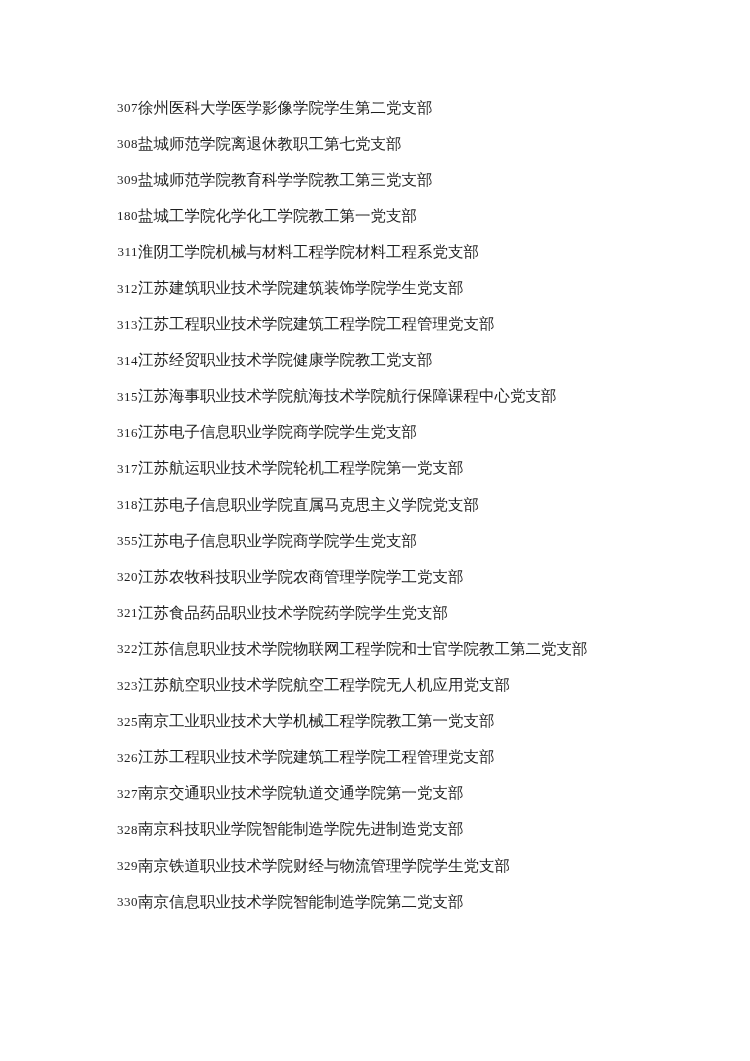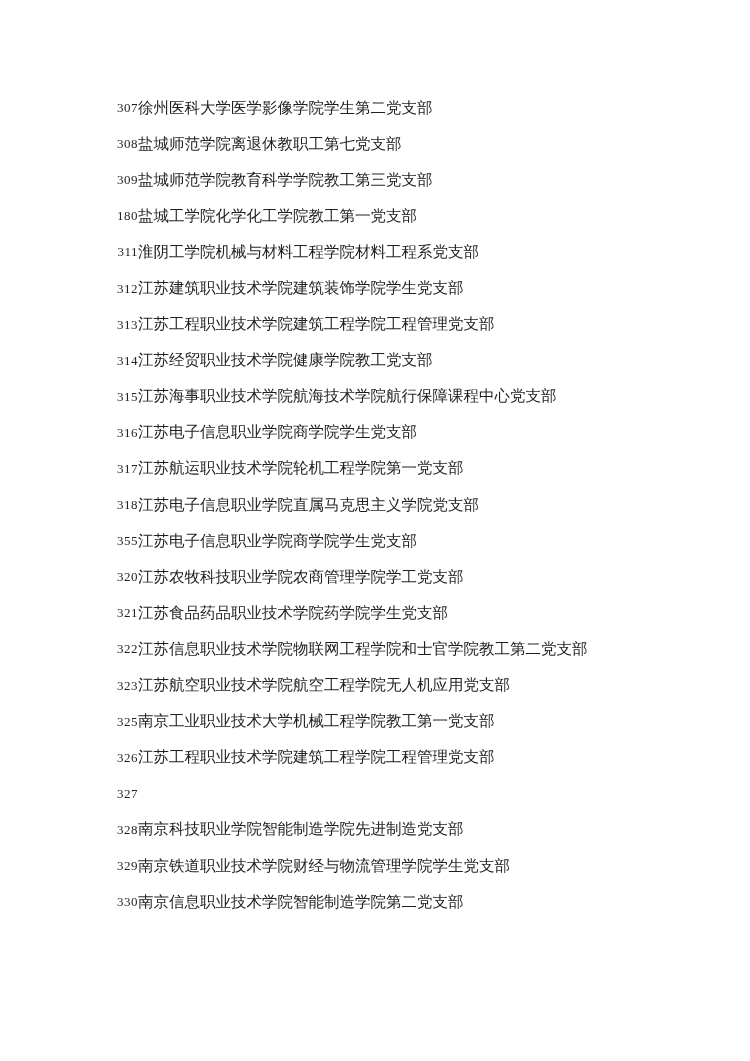--- a/index.html
+++ b/index.html
@@ -136,20 +136,21 @@
     <div class="name">南京工业职业技术大学机械工程学院教工第一党支部</div>
   </div>
 
   <div class="row">
     <div class="num">326</div>
     <div class="name">江苏工程职业技术学院建筑工程学院工程管理党支部</div>
   </div>
 
   <div class="row">
     <div class="num">327</div>
+    <div class="name">南京交通职业技术学院轨道交通学院第一党支部</div>
   </div>
 
   <div class="row">
     <div class="num">328</div>
     <div class="name">南京科技职业学院智能制造学院先进制造党支部</div>
   </div>
 
   <div class="row">
     <div class="num">329</div>
     <div class="name">南京铁道职业技术学院财经与物流管理学院学生党支部</div>

